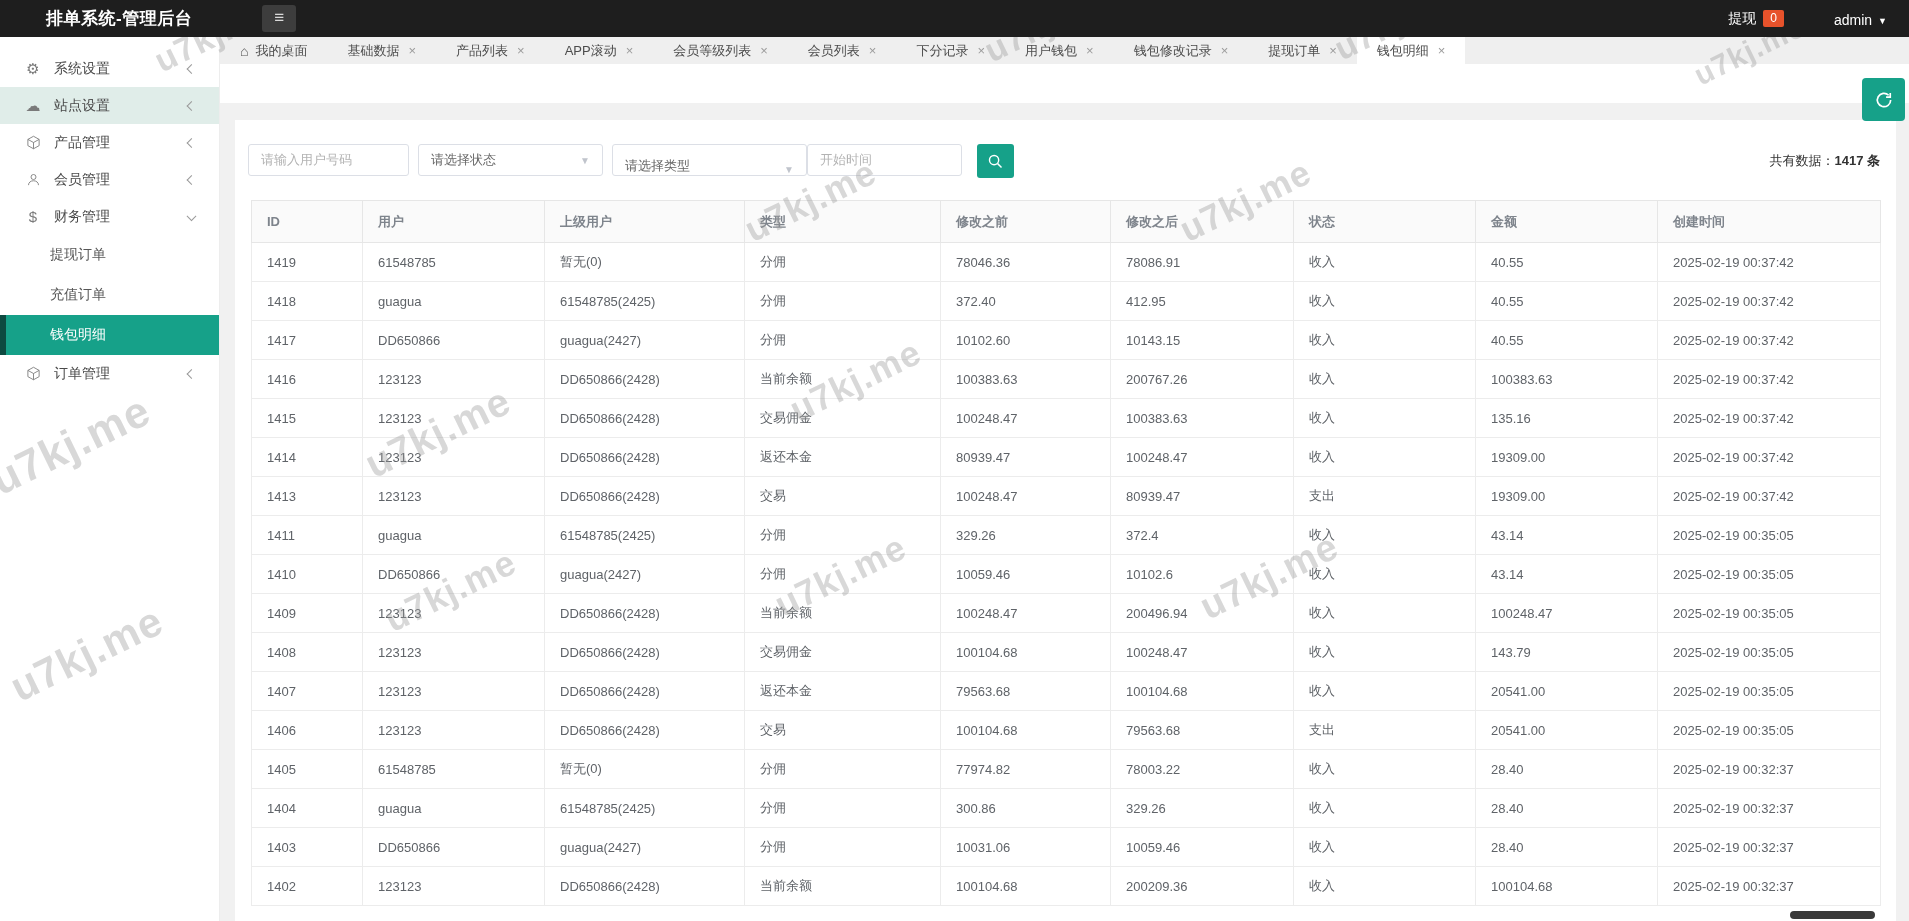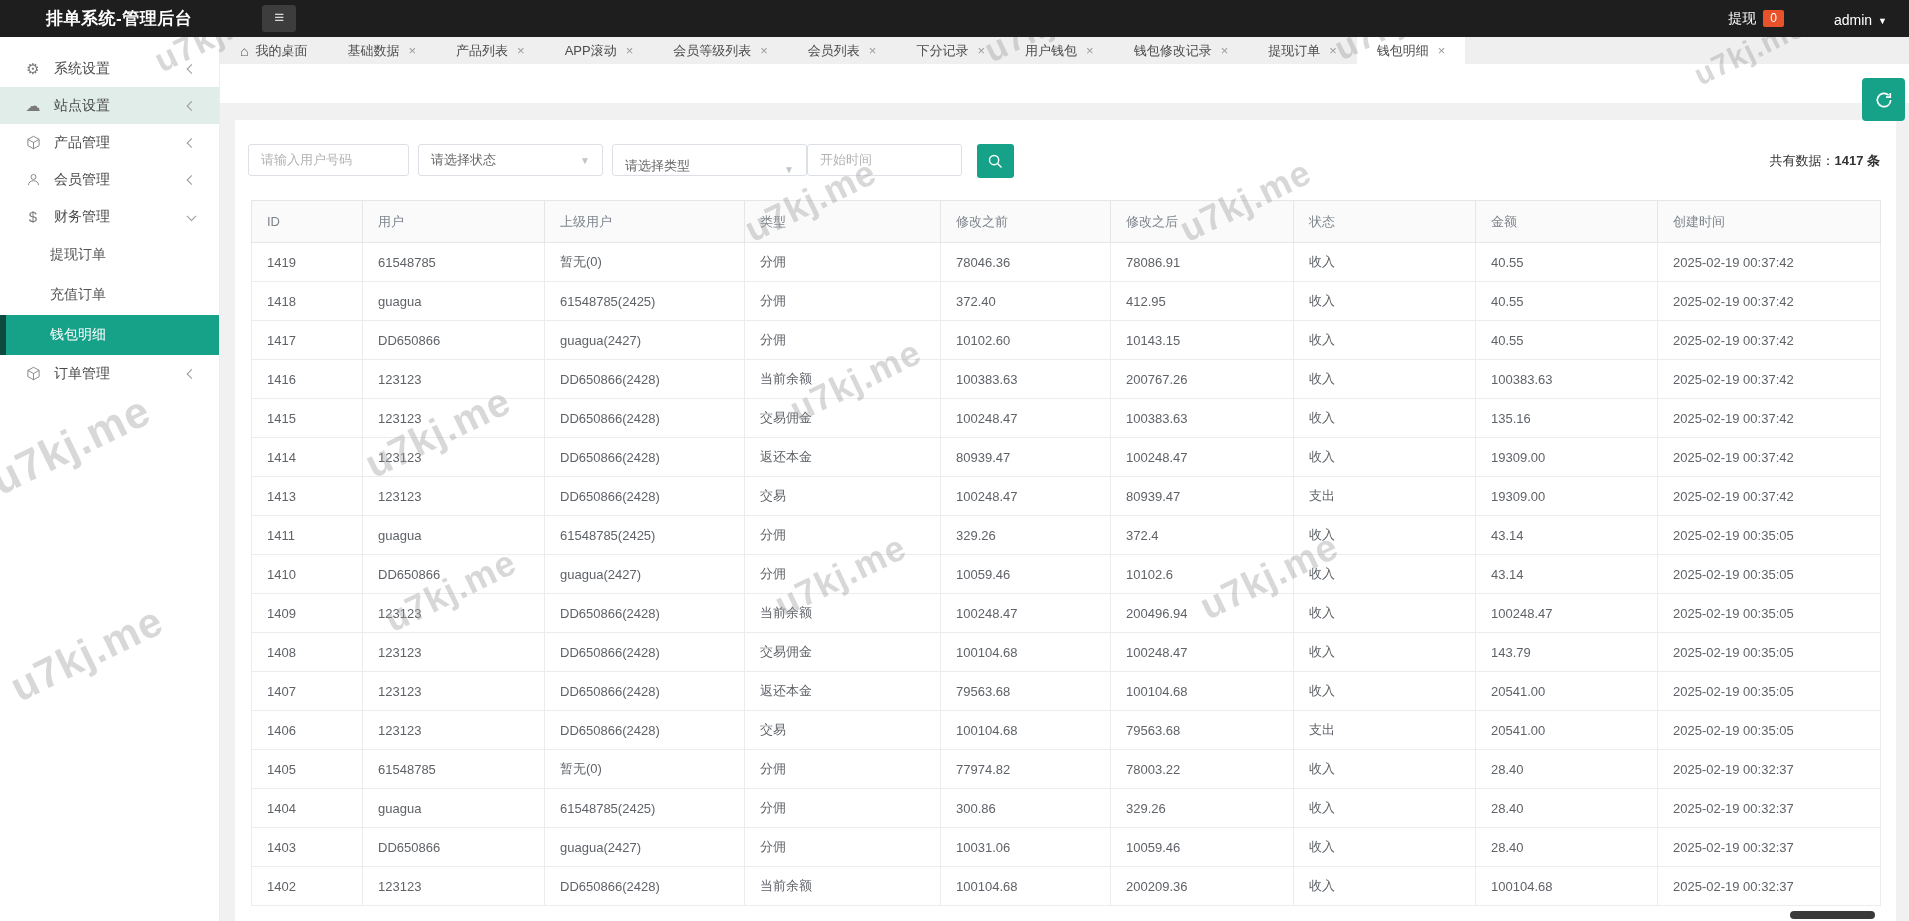--- a/index.html
+++ b/index.html
@@ -63,21 +63,21 @@
   .f-status { left:183px; width:185px; }
   .f-type   { left:377px; width:195px;align-items:flex-end; }
   .f-date   { left:572px; width:155px; }
   .search-btn { position:absolute; left:742px; top:0; width:37px; height:34px; background:#16a189;
     border:none; border-radius:3px; cursor:pointer; display:flex; align-items:center; justify-content:center; }
   .total { position:absolute; right:16px; top:8px; font-size:13px; color:#333; }
   .total b { font-weight:bold; }
 
   table.grid { position:absolute; left:16px; top:80px; width:1629px; border-collapse:collapse;
     table-layout:fixed; font-size:13px; }
-  .grid th { height:42px; background:#fafafa; color:#7e848c; font-weight:normal; text-align:left;
+  .grid th { height:42px; background:#fafafa; color:#7e848c; font-weight:bold; text-align:left;
     padding-left:15px; border:1px solid #e6e6e6; }
   .grid td { height:39px; color:#5f6368; text-align:left; padding-left:15px; border:1px solid #ececec;
     background:#fff; white-space:nowrap; overflow:hidden; }
 
   
   .hscroll-thumb { position:absolute; left:1790px; top:911px; width:85px; height:8px; background:#3a3a3a;
     border-radius:4px; z-index:40; cursor:pointer; }
   .wm { position:absolute; color:#9a9a9a; opacity:.38; transform:rotate(-26deg); z-index:25;
     pointer-events:none; font-weight:bold; letter-spacing:1px; }
 </style>

